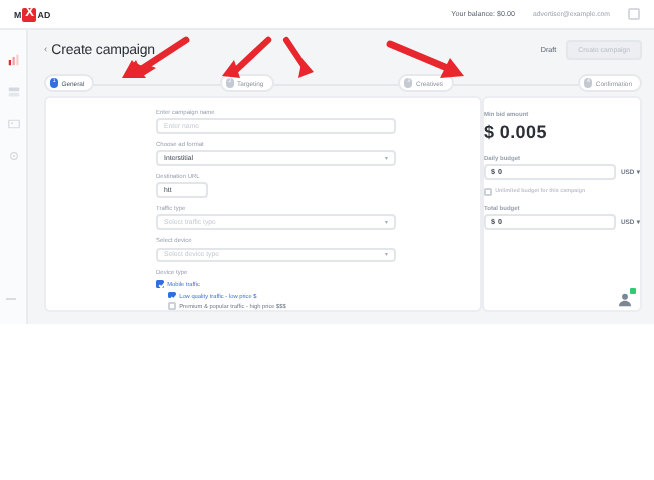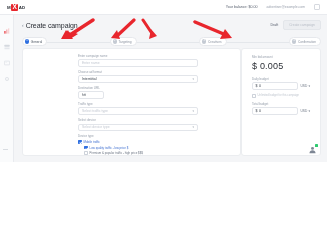--- a/index.html
+++ b/index.html
@@ -120,21 +120,21 @@
     content: ""; position: absolute; left: 1px; top: .3px;
     width: 1px; height: 2px; border: solid #fff; border-width: 0 .6px .6px 0;
     transform: rotate(42deg);
   }
   .tlabel { font-size: 2.9px; color: #6d7684; white-space: nowrap; }
   .tlabel.b { color: #3f6fd0; }
 
   
   .side {
     position: absolute; top: 33px; right: 6px; width: 80px; bottom: 6px;
-    background: #ffffff; border: 1px solid #ebedf0; border-radius: 3px; padding: 6px 10px;
+    background: #ffffff; border: 1px solid #ebedf0; border-radius: 3px; padding: 6px 0; font-weight: bold;
   }
   .side-label { font-size: 3px; color: #98a0ac; margin-bottom: 1.5px; }
   .side-amount { font-size: 9px; color: #2b2f36; letter-spacing: .2px; margin-bottom: 6px; }
   .side-field { margin-bottom: 4px; }
   .money-row { display: flex; align-items: center; gap: 2px; }
   .money-input {
     flex: 1; height: 8px; border: 1px solid #e2e5ea; border-radius: 2px;
     display: flex; align-items: center; padding: 0 2.5px; gap: 1.5px;
     font-size: 3.6px; color: #3c444f; background: #fff;
   }

